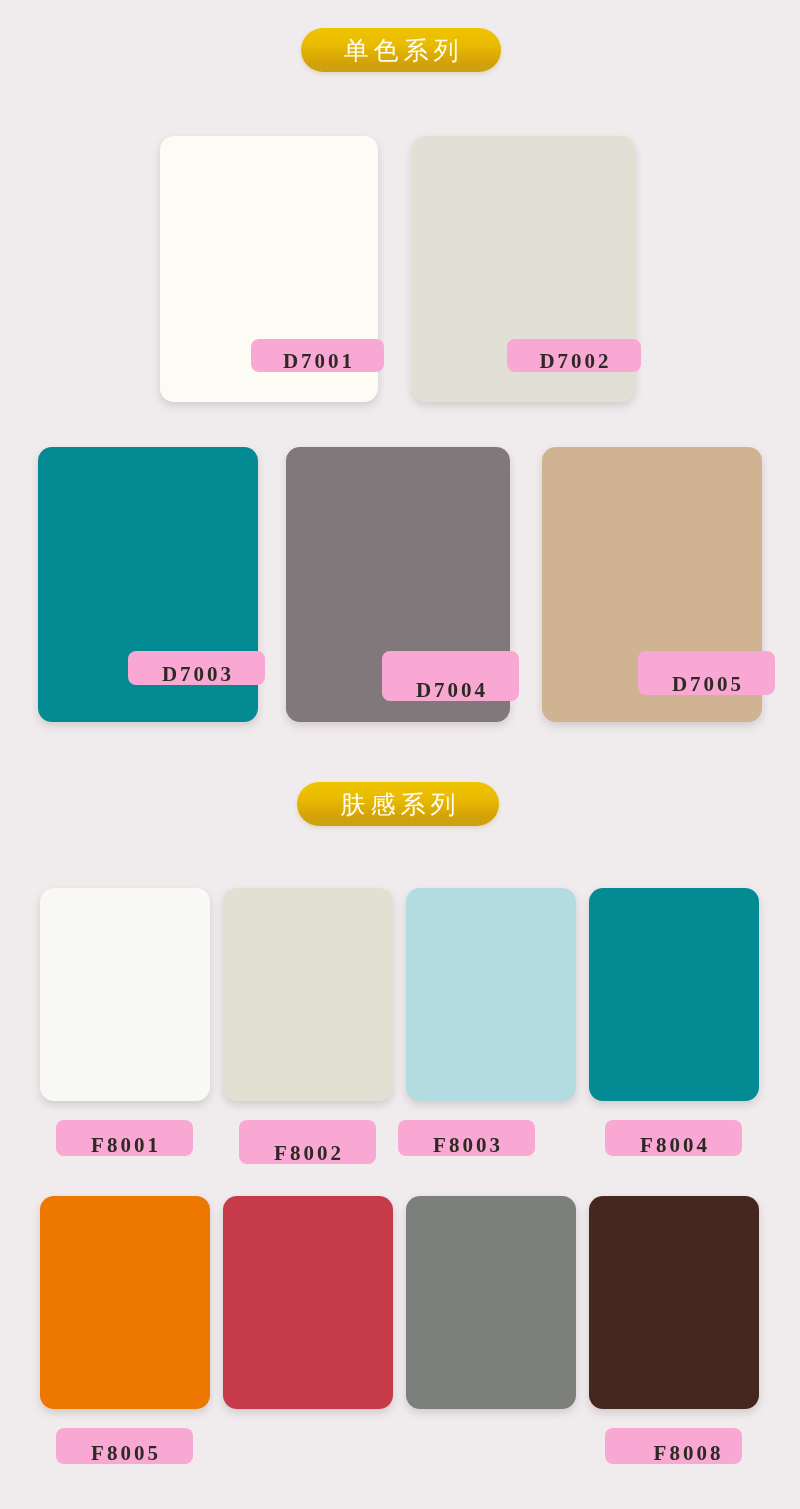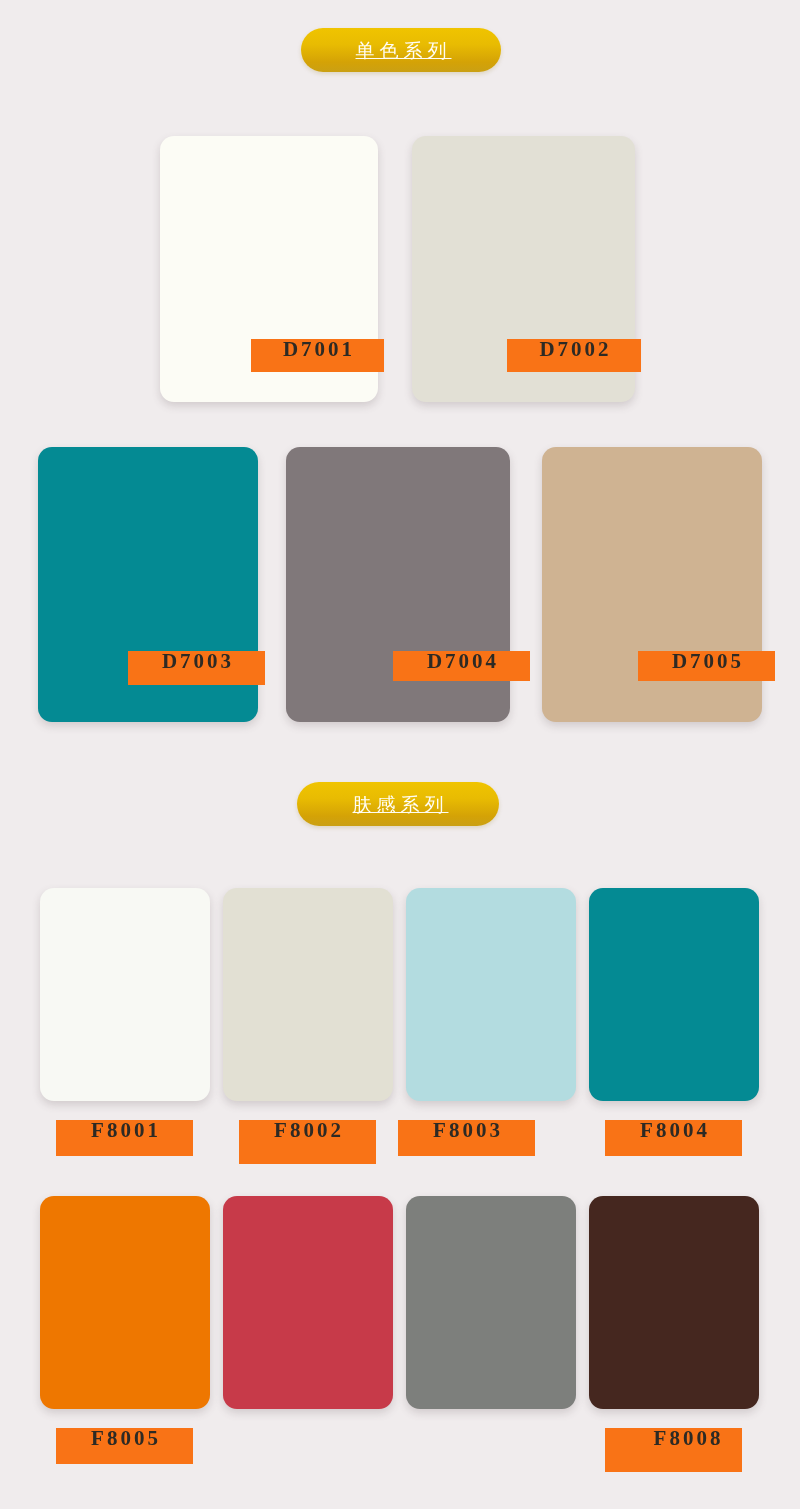--- a/index.html
+++ b/index.html
@@ -28,46 +28,46 @@
     border-radius: 22px;
     background: linear-gradient(to bottom, #f0c400 0%, #e8bb02 38%, #d4a206 78%, #caa014 100%);
     box-shadow: 0 2px 4px rgba(140,110,0,0.18);
     display: flex;
     align-items: center;
     justify-content: center;
     box-sizing: border-box;
   }
   .section-badge .badge-text {
     color: #fffdf4;
-    font-size: 19px;
+    font-size: 25px;
     letter-spacing: 5px;
     text-indent: 5px;
     font-family: "DejaVu Sans", "Liberation Sans", sans-serif;
     line-height: 1;
     white-space: nowrap;
-    text-decoration: underline;
   }
   #badge-1 { left: 301px; top: 28px; width: 200px; }
   #badge-2 { left: 297px; top: 782px; width: 202px; }
 
   
   .swatch-card {
     position: absolute;
     border-radius: 14px;
     box-shadow: 0 4px 9px rgba(90,75,80,0.20);
   }
 
   
   .code-tag {
     position: absolute;
-    background: #f97316;
+    background: #f9a8d4;
     display: flex;
-    align-items: flex-start;
+    align-items: flex-end;
     justify-content: center;
     box-sizing: border-box;
+    border-radius: 8px;
   }
   .code-tag .code-text {
     color: #2d2a24;
     font-family: "Liberation Serif", "DejaVu Serif", serif;
     font-weight: bold;
     font-size: 21px;
     letter-spacing: 3px;
     text-indent: 3px;
     line-height: 1;
     white-space: nowrap;
@@ -93,26 +93,26 @@
   <div class="code-tag tag-overlay" style="left:507px; top:339px; width:134px; height:33px;">
     <span class="code-text">D7002</span>
   </div>
 
   <div class="swatch-card" style="left:38px; top:447px; width:220px; height:275px; background:#048a93;"></div>
   <div class="code-tag tag-overlay" style="left:128px; top:651px; width:137px; height:34px;">
     <span class="code-text">D7003</span>
   </div>
 
   <div class="swatch-card" style="left:286px; top:447px; width:224px; height:275px; background:#80787a;"></div>
-  <div class="code-tag tag-overlay" style="left:382px; top:651px; width:137px; height:30px;margin-left:11px;">
+  <div class="code-tag tag-overlay" style="left:382px; top:651px; width:137px; height:50px;">
     <span class="code-text">D7004</span>
   </div>
 
   <div class="swatch-card" style="left:542px; top:447px; width:220px; height:275px; background:#cfb392;"></div>
-  <div class="code-tag tag-overlay" style="left:638px; top:651px; width:137px; height:30px;">
+  <div class="code-tag tag-overlay" style="left:638px; top:651px; width:137px; height:44px;">
     <span class="code-text">D7005</span>
   </div>
 
   <div class="section-badge" id="badge-2">
     <span class="badge-text">肤感系列</span>
   </div>
 
   <div class="swatch-card" style="left:40px; top:888px; width:170px; height:213px; background:#f8f9f4;"></div>
   <div class="code-tag tag-below" style="left:56px; top:1120px; width:137px; height:36px;">
     <span class="code-text">F8001</span>
@@ -136,17 +136,17 @@
   <div class="swatch-card" style="left:40px; top:1196px; width:170px; height:213px; background:#ee7700;"></div>
   <div class="code-tag tag-below" style="left:56px; top:1428px; width:137px; height:36px;">
     <span class="code-text">F8005</span>
   </div>
 
   <div class="swatch-card" style="left:223px; top:1196px; width:170px; height:213px; background:#c73a49;"></div>
 
   <div class="swatch-card" style="left:406px; top:1196px; width:170px; height:213px; background:#7d7f7c;"></div>
 
   <div class="swatch-card" style="left:589px; top:1196px; width:170px; height:213px; background:#45271f;"></div>
-  <div class="code-tag tag-below" style="left:605px; top:1428px; width:137px; height:44px;padding-left:27px;">
+  <div class="code-tag tag-below" style="left:605px; top:1428px; width:137px; height:36px;padding-left:27px;">
     <span class="code-text">F8008</span>
   </div>
 
 </div>
 
 </body></html>

